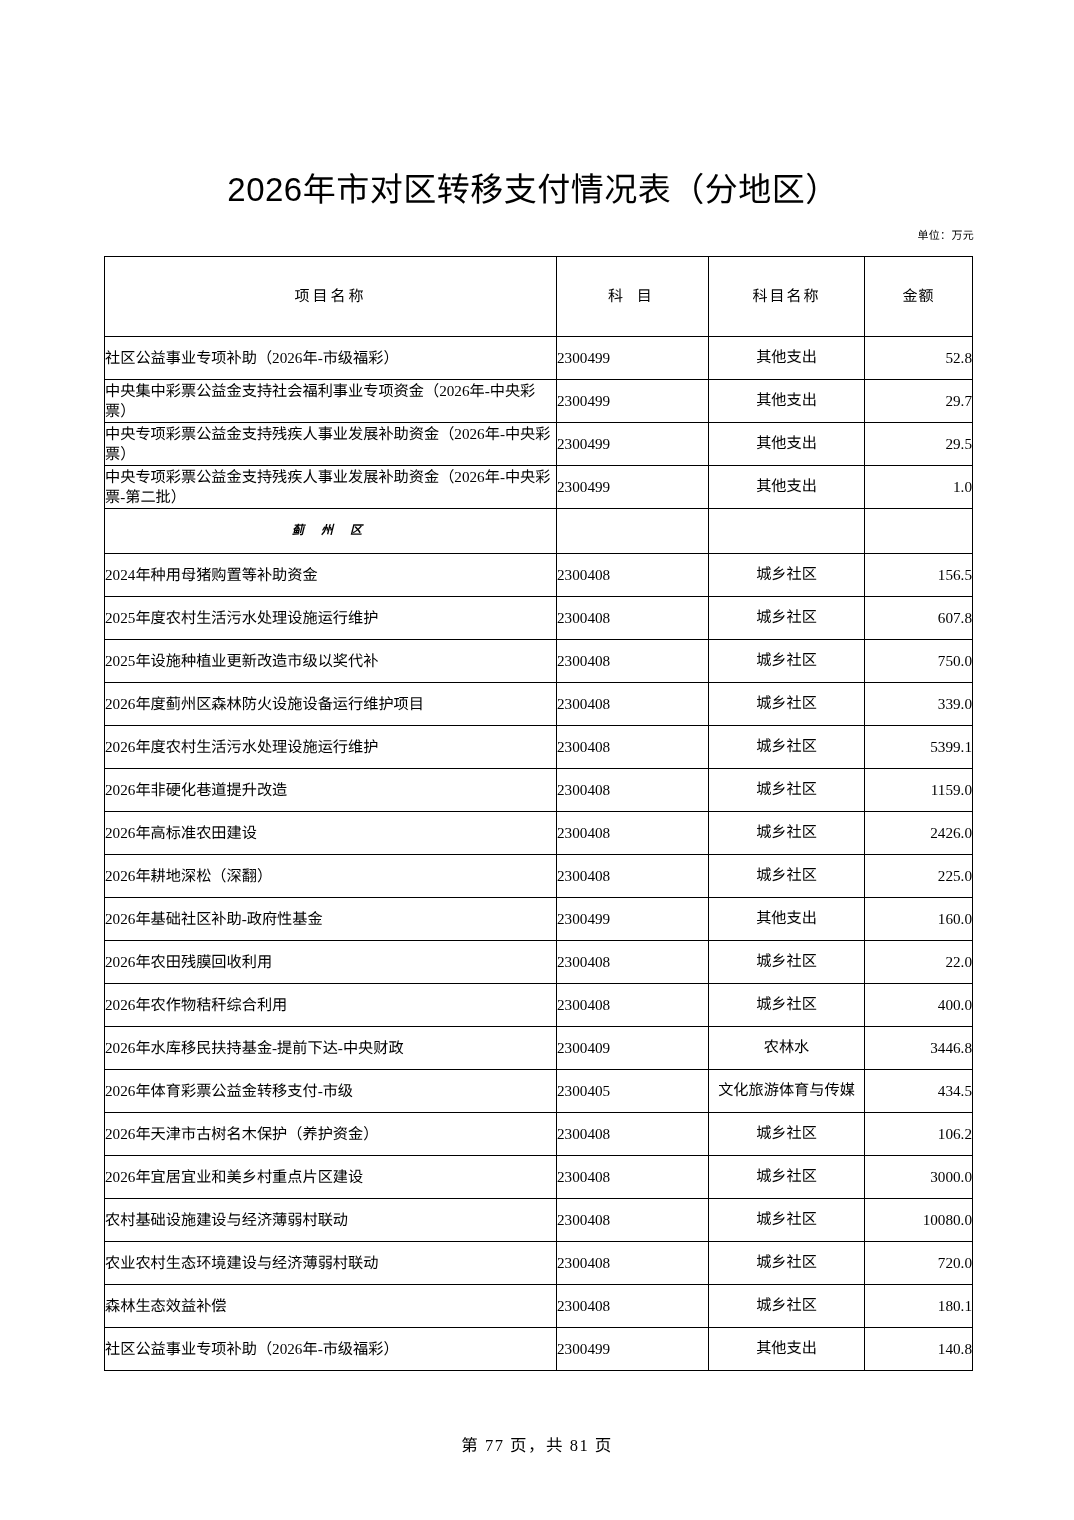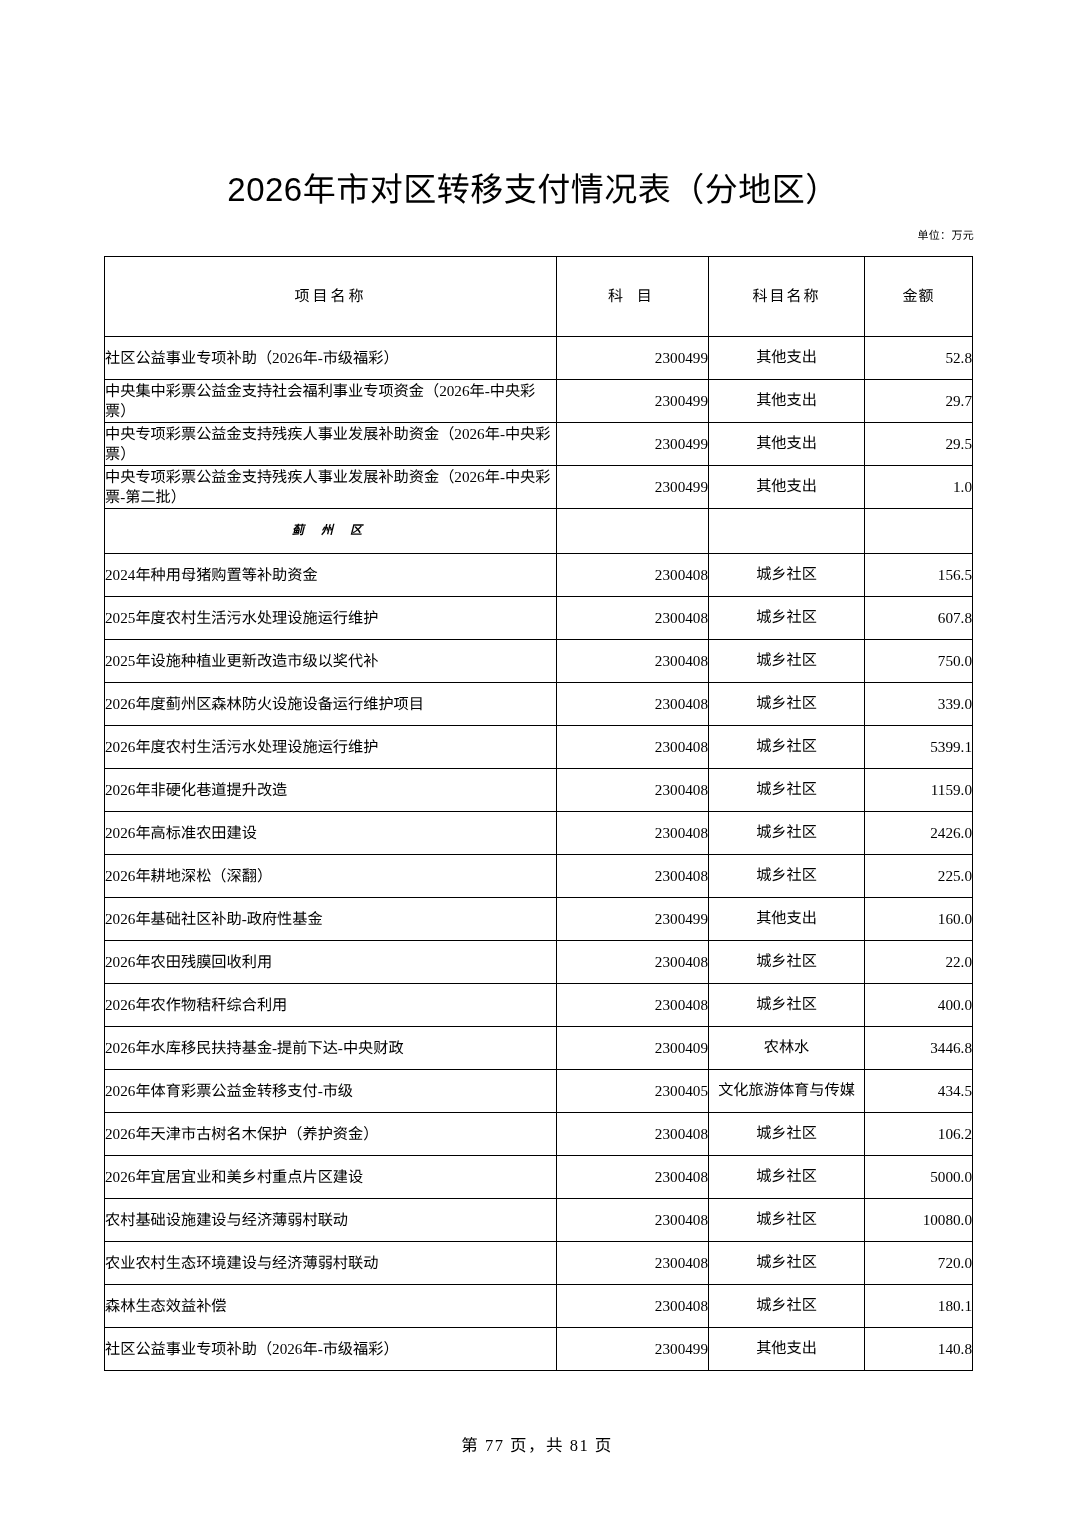--- a/index.html
+++ b/index.html
@@ -89,21 +89,21 @@
   tr.row td {
     height: 43px;
   }
   td.cell-name {
     text-align: left;
     padding: 4px 6px 4px 7px;
     word-break: break-all;
     line-height: 1.33;
   }
   td.cell-code {
-    text-align: right;
+    text-align: left;
     margin-left: 36px;
   }
   td.cell-sub {
     text-align: center;
     font-family: Liberation Mono, monospace;
   }
   td.cell-amt {
     text-align: right;
     padding-right: 9px;
   }
@@ -268,21 +268,21 @@
           <tr class="row">
             <td class="cell-name">2026年天津市古树名木保护（养护资金）</td>
             <td class="cell-code">2300408</td>
             <td class="cell-sub">城乡社区</td>
             <td class="cell-amt">106.2</td>
           </tr>
           <tr class="row">
             <td class="cell-name">2026年宜居宜业和美乡村重点片区建设</td>
             <td class="cell-code">2300408</td>
             <td class="cell-sub">城乡社区</td>
-            <td class="cell-amt">5000.0</td>
+            <td class="cell-amt">3000.0</td>
           </tr>
           <tr class="row">
             <td class="cell-name">农村基础设施建设与经济薄弱村联动</td>
             <td class="cell-code">2300408</td>
             <td class="cell-sub">城乡社区</td>
             <td class="cell-amt">10080.0</td>
           </tr>
           <tr class="row">
             <td class="cell-name">农业农村生态环境建设与经济薄弱村联动</td>
             <td class="cell-code">2300408</td>

